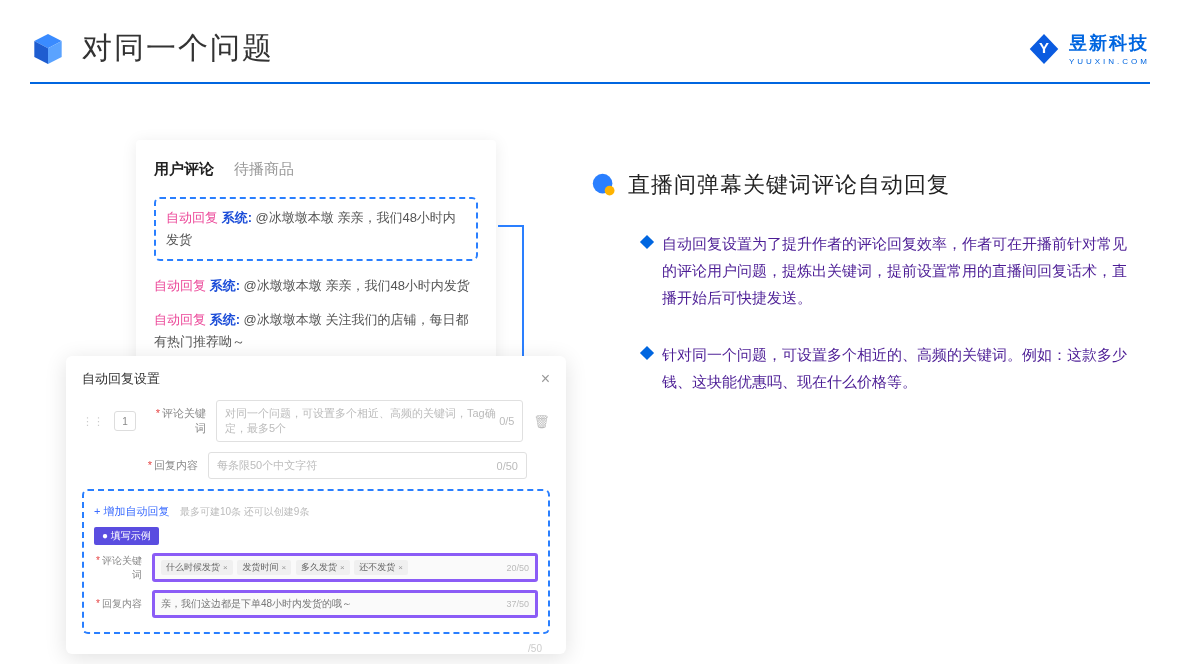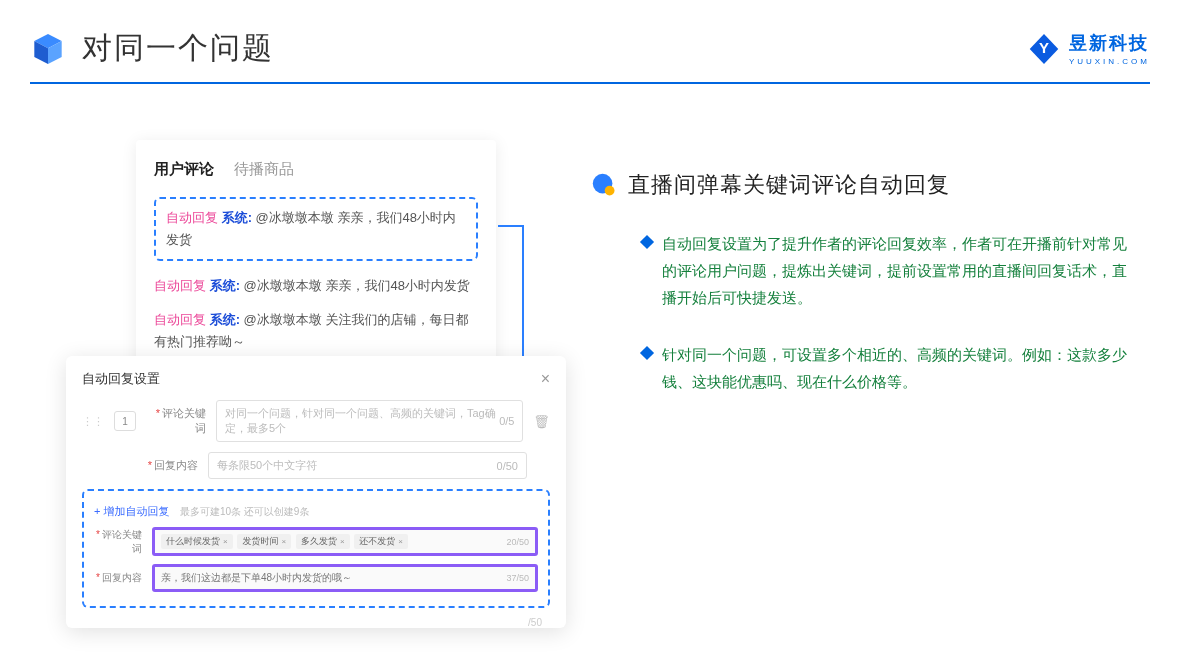--- a/index.html
+++ b/index.html
@@ -95,21 +95,21 @@
     width:60px; height:0; border-top:2px solid #2a7fff;
   }
 
   
   .right-col { position:absolute; left:590px; top:170px; width:540px; }
   .r-title { display:flex; align-items:center; gap:10px; margin-bottom:30px;}
   .r-title-icon { width:28px; height:28px; }
   .r-title-text { font-size:22px; color:#222; letter-spacing:1px;}
   .bullet-row { display:flex; gap:10px; margin-bottom:30px; padding-left:52px;}
   .bullet-diamond { width:10px; height:10px; transform:rotate(45deg); background:#0066e0; margin-top:7px; flex-shrink:0;}
-  .bullet-text { font-size:15px; color:#15803d; line-height:1.8; }
+  .bullet-text { font-size:15px; color:#4c1d95; line-height:1.8; }
 </style>
 </head>
 <body>
 
 <div class="header">
   <div class="header-left">
     <svg class="logo-cube" viewBox="0 0 100 100">
       <polygon points="50,8 88,28 50,48 12,28" fill="#3a8bff"></polygon>
       <polygon points="12,28 50,48 50,92 12,72" fill="#1e5dd0"></polygon>
       <polygon points="88,28 50,48 50,92 88,72" fill="#5aa3ff"></polygon>
@@ -158,39 +158,40 @@
 <div class="card2">
   <div class="card2-title">
     <span>自动回复设置</span>
     <span class="close-x">×</span>
   </div>
   <div class="form-line">
     <span style="color:#ccc;">⋮⋮</span>
     <span class="count-badge">1</span>
     <span class="form-label"><span class="red-dot">*</span><span>评论关键词</span></span>
     <div class="input-box">
-      <span>对同一个问题，针对同一个问题、高频的关键词，Tag确定，最多5个</span>
+      <span>对同一个问题，可设置多个相近、高频的关键词，Tag确定，最多5个</span>
       <span>0/5</span>
     </div>
     <span class="trash">🗑</span>
   </div>
   <div class="form-line">
     <span style="width:14px;"></span>
       <span style="width:22px;"></span>
     <span class="form-label"><span class="red-dot">*</span><span>回复内容</span></span>
     <div class="input-box">
       <span>每条限50个中文字符</span>
       <span>0/50</span>
     </div>
     <span style="width:13px;"></span>
   </div>
 
   <div class="example-box">
     <span class="add-link">+ 增加自动回复</span>
     <span class="add-hint">最多可建10条 还可以创建9条</span>
+    <div><span class="purple-tag">● 填写示例</span></div>
     <div class="ex-line">
       <span class="ex-label"><span class="red-dot">*</span><span>评论关键词</span></span>
       <div class="ex-input">
         <span>
           <span class="ex-tag">
               <span>什么时候发货</span>
               <span class="x">×</span>
             </span>
           <span class="ex-tag">
               <span>发货时间</span>

